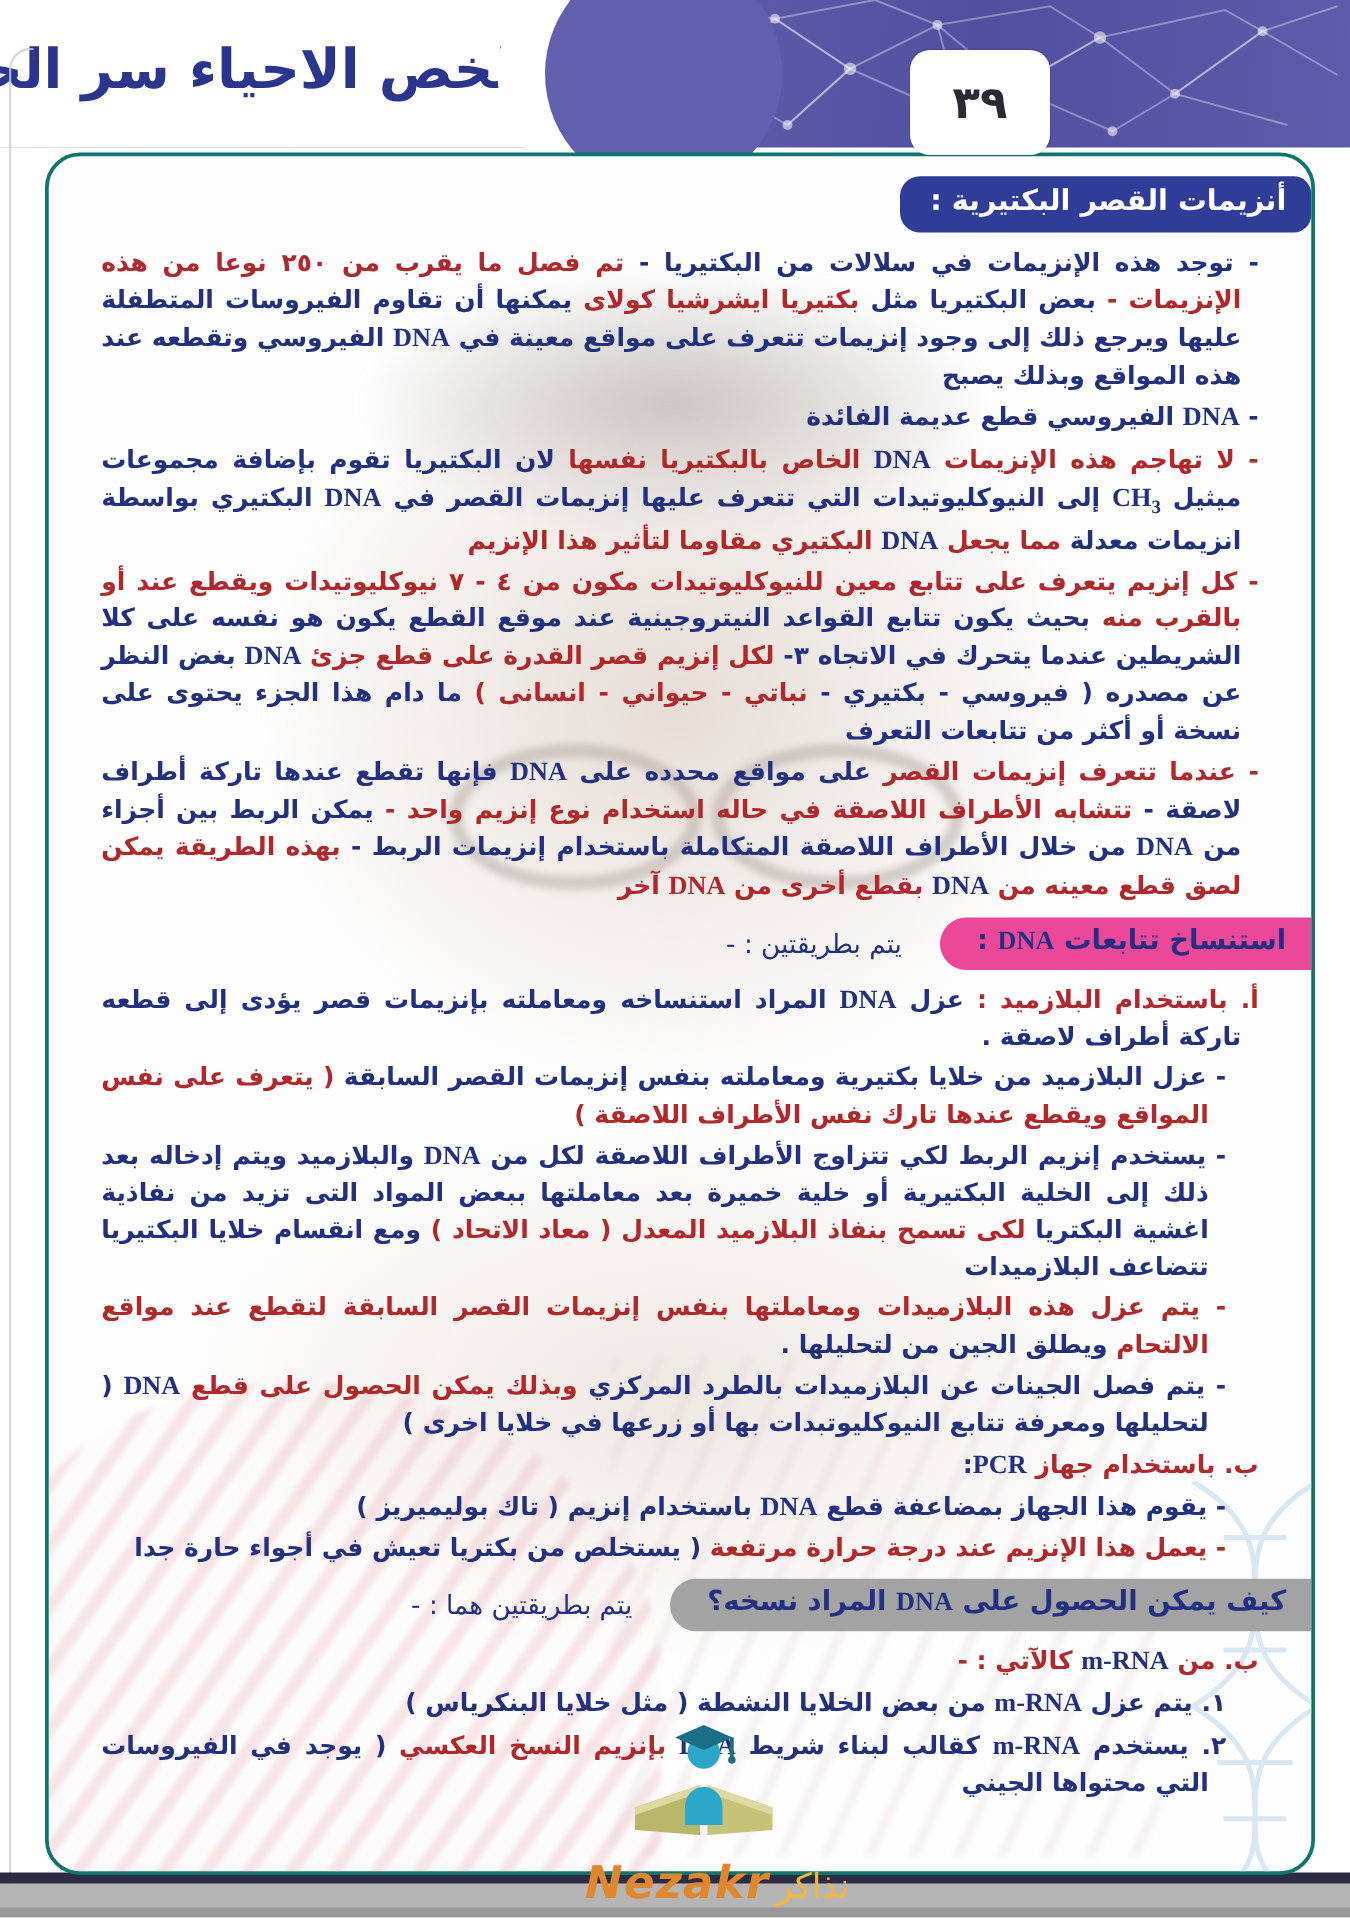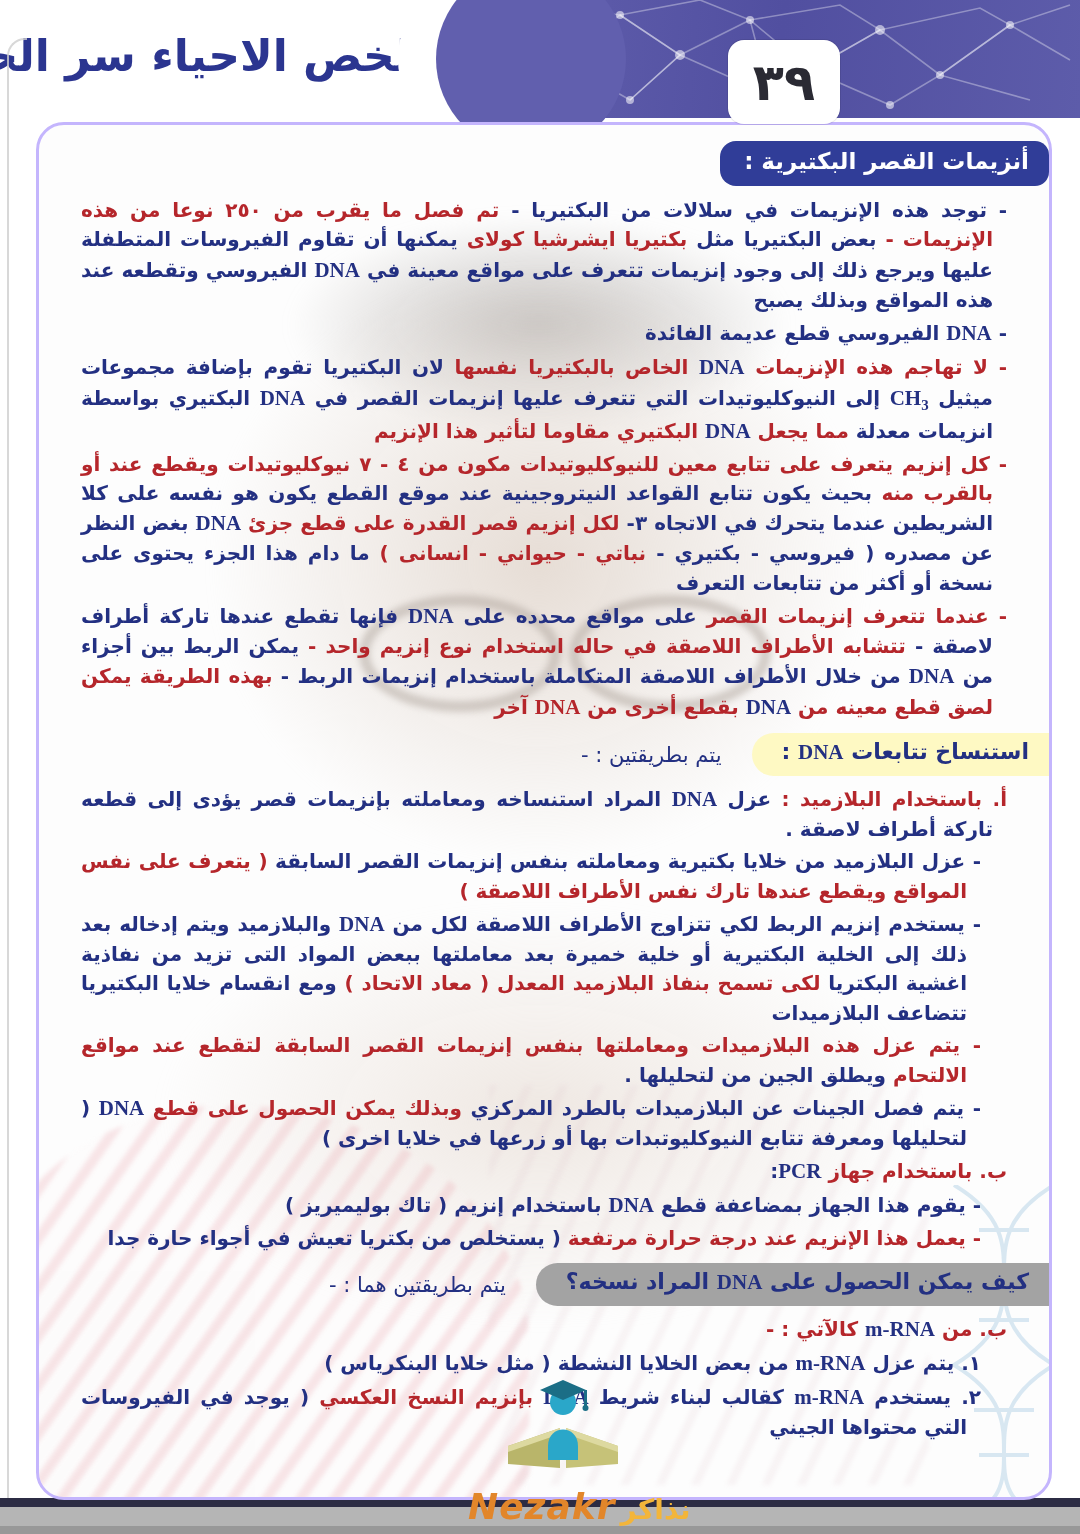--- a/index.html
+++ b/index.html
@@ -12,43 +12,43 @@
     background:linear-gradient(95deg,#8a88cc 0%,#6b69b5 30%,#514fa0 72%,#5d5caa 100%);}
   .banner svg{position:absolute;right:0;top:0;}
   .title-plate{position:absolute;left:0;top:0;width:440px;height:118px;background:#ffffff;
     display:flex;align-items:center;justify-content:flex-end;}
   .title-text{color:#2b3590;font-weight:bold;font-size:44px;line-height:1;direction:rtl;
     padding-bottom:6px;white-space:nowrap;}
   .white-bulge{position:absolute;left:398px;top:-36px;width:190px;height:190px;border-radius:50%;background:#ffffff;}
   .purple-cut{position:absolute;left:436px;top:-36px;width:190px;height:190px;border-radius:50%;background:#615fae;}
   .page-tab{position:absolute;left:728px;top:40px;width:112px;height:84px;background:#ffffff;
     border-radius:16px;display:flex;align-items:center;justify-content:center;
-    font-size:51px;font-weight:bold;color:#2a2a33;z-index:5;box-shadow:0 0 0 1px rgba(0,0,0,.08);}
+    font-size:36px;font-weight:bold;color:#2a2a33;z-index:5;box-shadow:0 0 0 1px rgba(0,0,0,.08);}
   .scan-edge{position:absolute;left:7px;top:38px;width:18px;height:1480px;
     border-left:2px solid #cfcfcf;border-top:2px solid #cfcfcf;border-top-left-radius:18px;opacity:.8;}
 
   
   .content-box{position:absolute;left:36px;top:122px;width:1010px;height:1372px;
-    border:3px solid #c4b5fd;border-radius:28px;background:#fdfdfd;overflow:hidden;z-index:2;}
+    border:3px solid #0f766e;border-radius:28px;background:#fdfdfd;overflow:hidden;z-index:2;}
   .content{position:absolute;inset:0;padding:12px 24px 0 24px;direction:rtl;z-index:3;}
 
   .para{color:#233082;font-weight:bold;font-size:20px;line-height:1.47;text-align:justify;
     margin:3px 18px;padding-right:14px;text-indent:-14px;}
   .para.ind1{padding-right:40px;}
   .run.navy{color:#233082;}
   .run.red{color:#b5262b;}
   .run.white{color:#ffffff;}
   .latin{font-family:"Liberation Serif","DejaVu Serif",serif;font-size:21px;font-weight:bold;}
   sub.latin{font-size:15px;}
 
   .badge-navy{display:block;width:max-content;margin:4px -24px 10px auto;background:#303d98;color:#fff;
     font-size:23px;font-weight:bold;padding:7px 20px 12px 24px;border-radius:16px 14px 14px 16px;
     direction:rtl;}
   .hrow{display:flex;direction:rtl;align-items:center;gap:30px;margin:10px -24px 8px 0;}
-  .badge-lavender{background:#fef9c3;color:#233082;font-size:22px;font-weight:bold;
+  .badge-lavender{background:#ec4899;color:#233082;font-size:22px;font-weight:bold;
     padding:6px 20px 11px 30px;border-radius:22px 0 0 22px;white-space:nowrap;}
   .badge-pink{background:#a3a3a3;color:#233082;font-size:22px;font-weight:bold;
     padding:6px 20px 11px 30px;border-radius:22px 0 0 22px;white-space:nowrap;}
   .after-text{color:#233082;font-size:21px;font-weight:normal;white-space:nowrap;}
 
   
   .wm{position:absolute;pointer-events:none;z-index:1;}
   .face{left:170px;top:140px;width:660px;height:600px;border-radius:50%;
     background:radial-gradient(closest-side,rgba(226,215,206,.85),rgba(226,215,206,0));filter:blur(6px);}
   .hair{left:250px;top:90px;width:500px;height:220px;border-radius:50%;
@@ -61,21 +61,21 @@
     border-radius:45% 55% 0 0;
     background:repeating-linear-gradient(125deg,rgba(235,172,180,.55) 0 10px,rgba(252,244,244,.25) 10px 28px);}
   .shirt-white{left:450px;top:960px;width:440px;height:400px;opacity:.45;filter:blur(2px);
     background:repeating-linear-gradient(115deg,rgba(222,198,205,.4) 0 8px,rgba(255,255,255,0) 8px 32px);}
   .helix{left:895px;top:1060px;opacity:.8;}
 
   
   .logo{position:absolute;left:468px;top:1368px;width:190px;z-index:6;text-align:center;}
   .logo-words{margin-top:-6px;direction:ltr;white-space:nowrap;}
   .logo-latin{font-style:italic;font-weight:bold;font-size:36px;color:#e2862a;letter-spacing:1px;}
-  .logo-arabic{font-weight:bold;font-size:28px;color:#f3b53a;}
+  .logo-arabic{font-weight:normal;font-size:28px;color:#f3b53a;}
 
   
   .bar-navy{position:absolute;left:0;top:1498px;width:1080px;height:9px;background:#2c2c44;}
   .bar-gray{position:absolute;left:0;top:1507px;width:1080px;height:27px;background:#b5b5b5;}
   .bar-dark{position:absolute;left:0;top:1526px;width:1080px;height:8px;background:#989898;}
 </style>
 </head>
 <body>
 
 <div class="banner">

